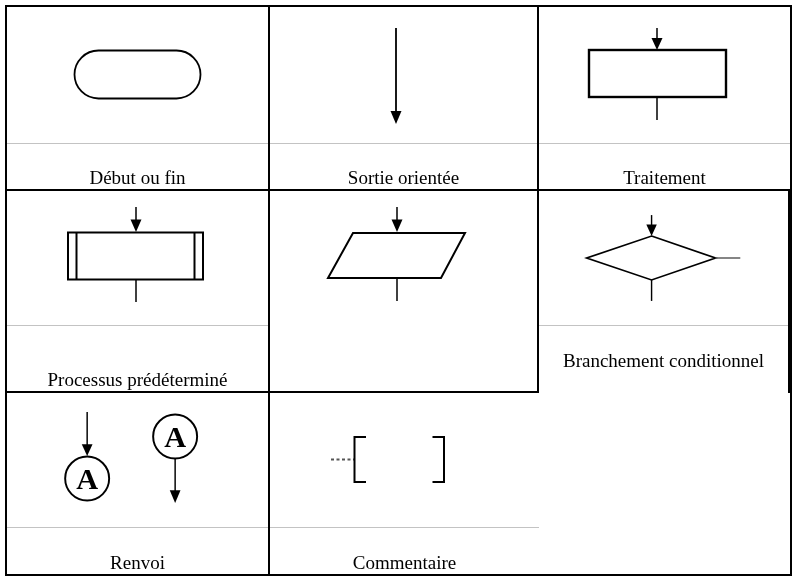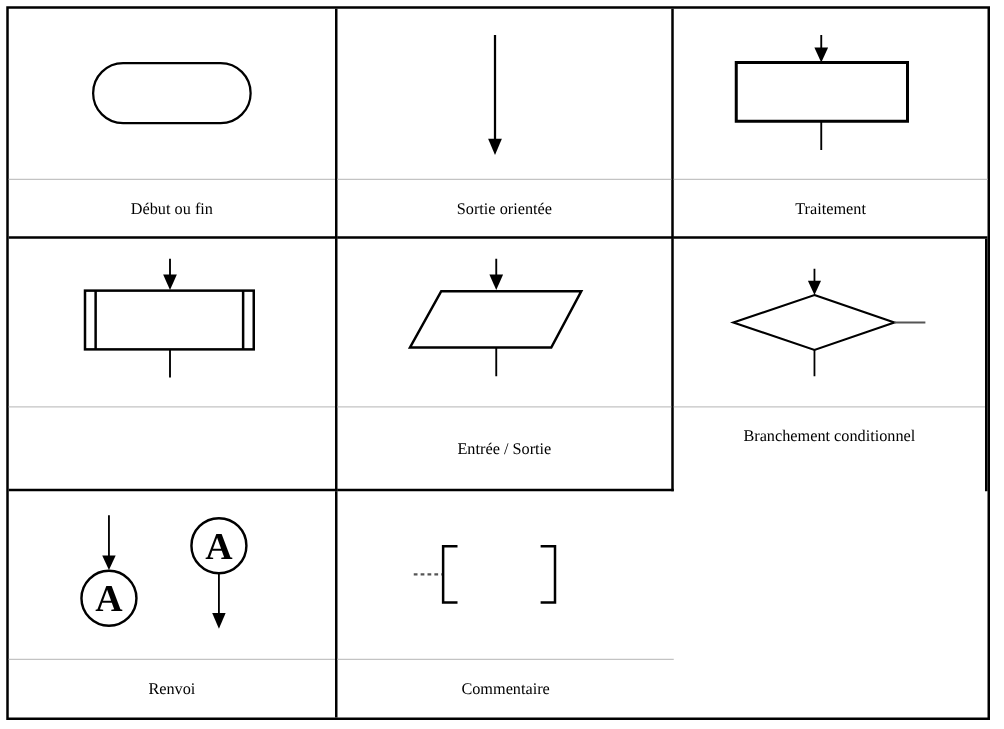--- a/index.html
+++ b/index.html
@@ -29,22 +29,22 @@
     background:var(--background);
   }
   .cell{box-sizing:border-box;display:flex;flex-direction:column;}
   .c1,.c2{border-right:2px solid var(--grid_line);}
   .r1,.r2{border-bottom:2px solid var(--grid_line);}
   .sym{display:flex;align-items:flex-start;justify-content:flex-start;}
   .r1 .sym{height:136px;}
   .r2 .sym,.r3 .sym{height:134px;}
   .lbl{
     border-top:1px solid var(--separator_line);
-    display:flex;flex-direction:column;align-items:center;justify-content:center;
-    font-size:13px;line-height:22px;text-align:center;
+    display:flex;flex-direction:column;align-items:center;justify-content:flex-end;
+    font-size:19px;line-height:22px;text-align:center;
     color:var(--text);
     font-family:Liberation Serif, serif;
   }
   .r1 .lbl{height:45px;}
   .r2 .lbl{height:65px;}
   .r3 .lbl{height:46px;}
   svg{display:block;}
   .st{stroke:var(--symbol_stroke);fill:none;stroke-width:1.8;}
   .thick{stroke-width:2.4;}
   .mid{stroke-width:2;}
@@ -105,34 +105,32 @@
       <svg width="261" height="134" viewBox="0 0 261 134">
         <line class="st thin" x1="129" y1="16" x2="129" y2="29"></line>
         <polygon class="head" points="123.5,28.5 134.5,28.5 129,41"></polygon>
         <rect class="st mid" x="61" y="41.5" width="135" height="47"></rect>
         <line class="st mid" x1="69.5" y1="41.5" x2="69.5" y2="88.5"></line>
         <line class="st mid" x1="187.5" y1="41.5" x2="187.5" y2="88.5"></line>
         <line class="st thin" x1="129" y1="88.5" x2="129" y2="111"></line>
       </svg>
     </div>
     <div class="lbl">
+      <span>Processus prédéterminé</span>
     </div>
   </div>
 
   <div class="cell r2 c2">
     <div class="sym">
       <svg width="267" height="134" viewBox="0 0 267 134">
         <line class="st thin" x1="127" y1="16" x2="127" y2="29"></line>
         <polygon class="head" points="121.5,28.5 132.5,28.5 127,41"></polygon>
         <polygon class="st mid" points="83,42 195,42 171,87 58,87"></polygon>
         <line class="st thin" x1="127" y1="87" x2="127" y2="110"></line>
       </svg>
-    </div>
-    <div class="lbl">
-      <span>Entrée / Sortie</span>
     </div>
   </div>
 
 
   <div class="cell r3 c1">
     <div class="sym">
       <svg width="261" height="134" viewBox="0 0 261 134">
         <line class="st thin" x1="118" y1="22" x2="118" y2="33"></line>
         <polygon class="head" points="112.5,32 123.5,32 118,44"></polygon>
         <polygon class="st" points="118,44 185,67 118,90 50,67"></polygon>

